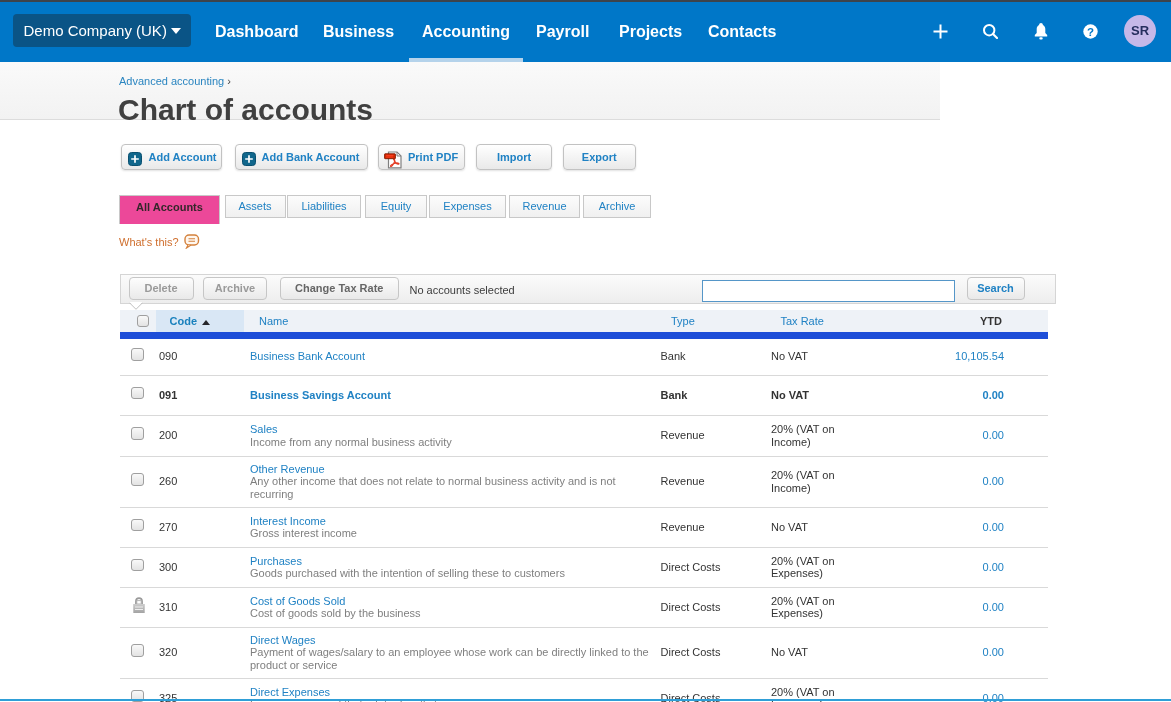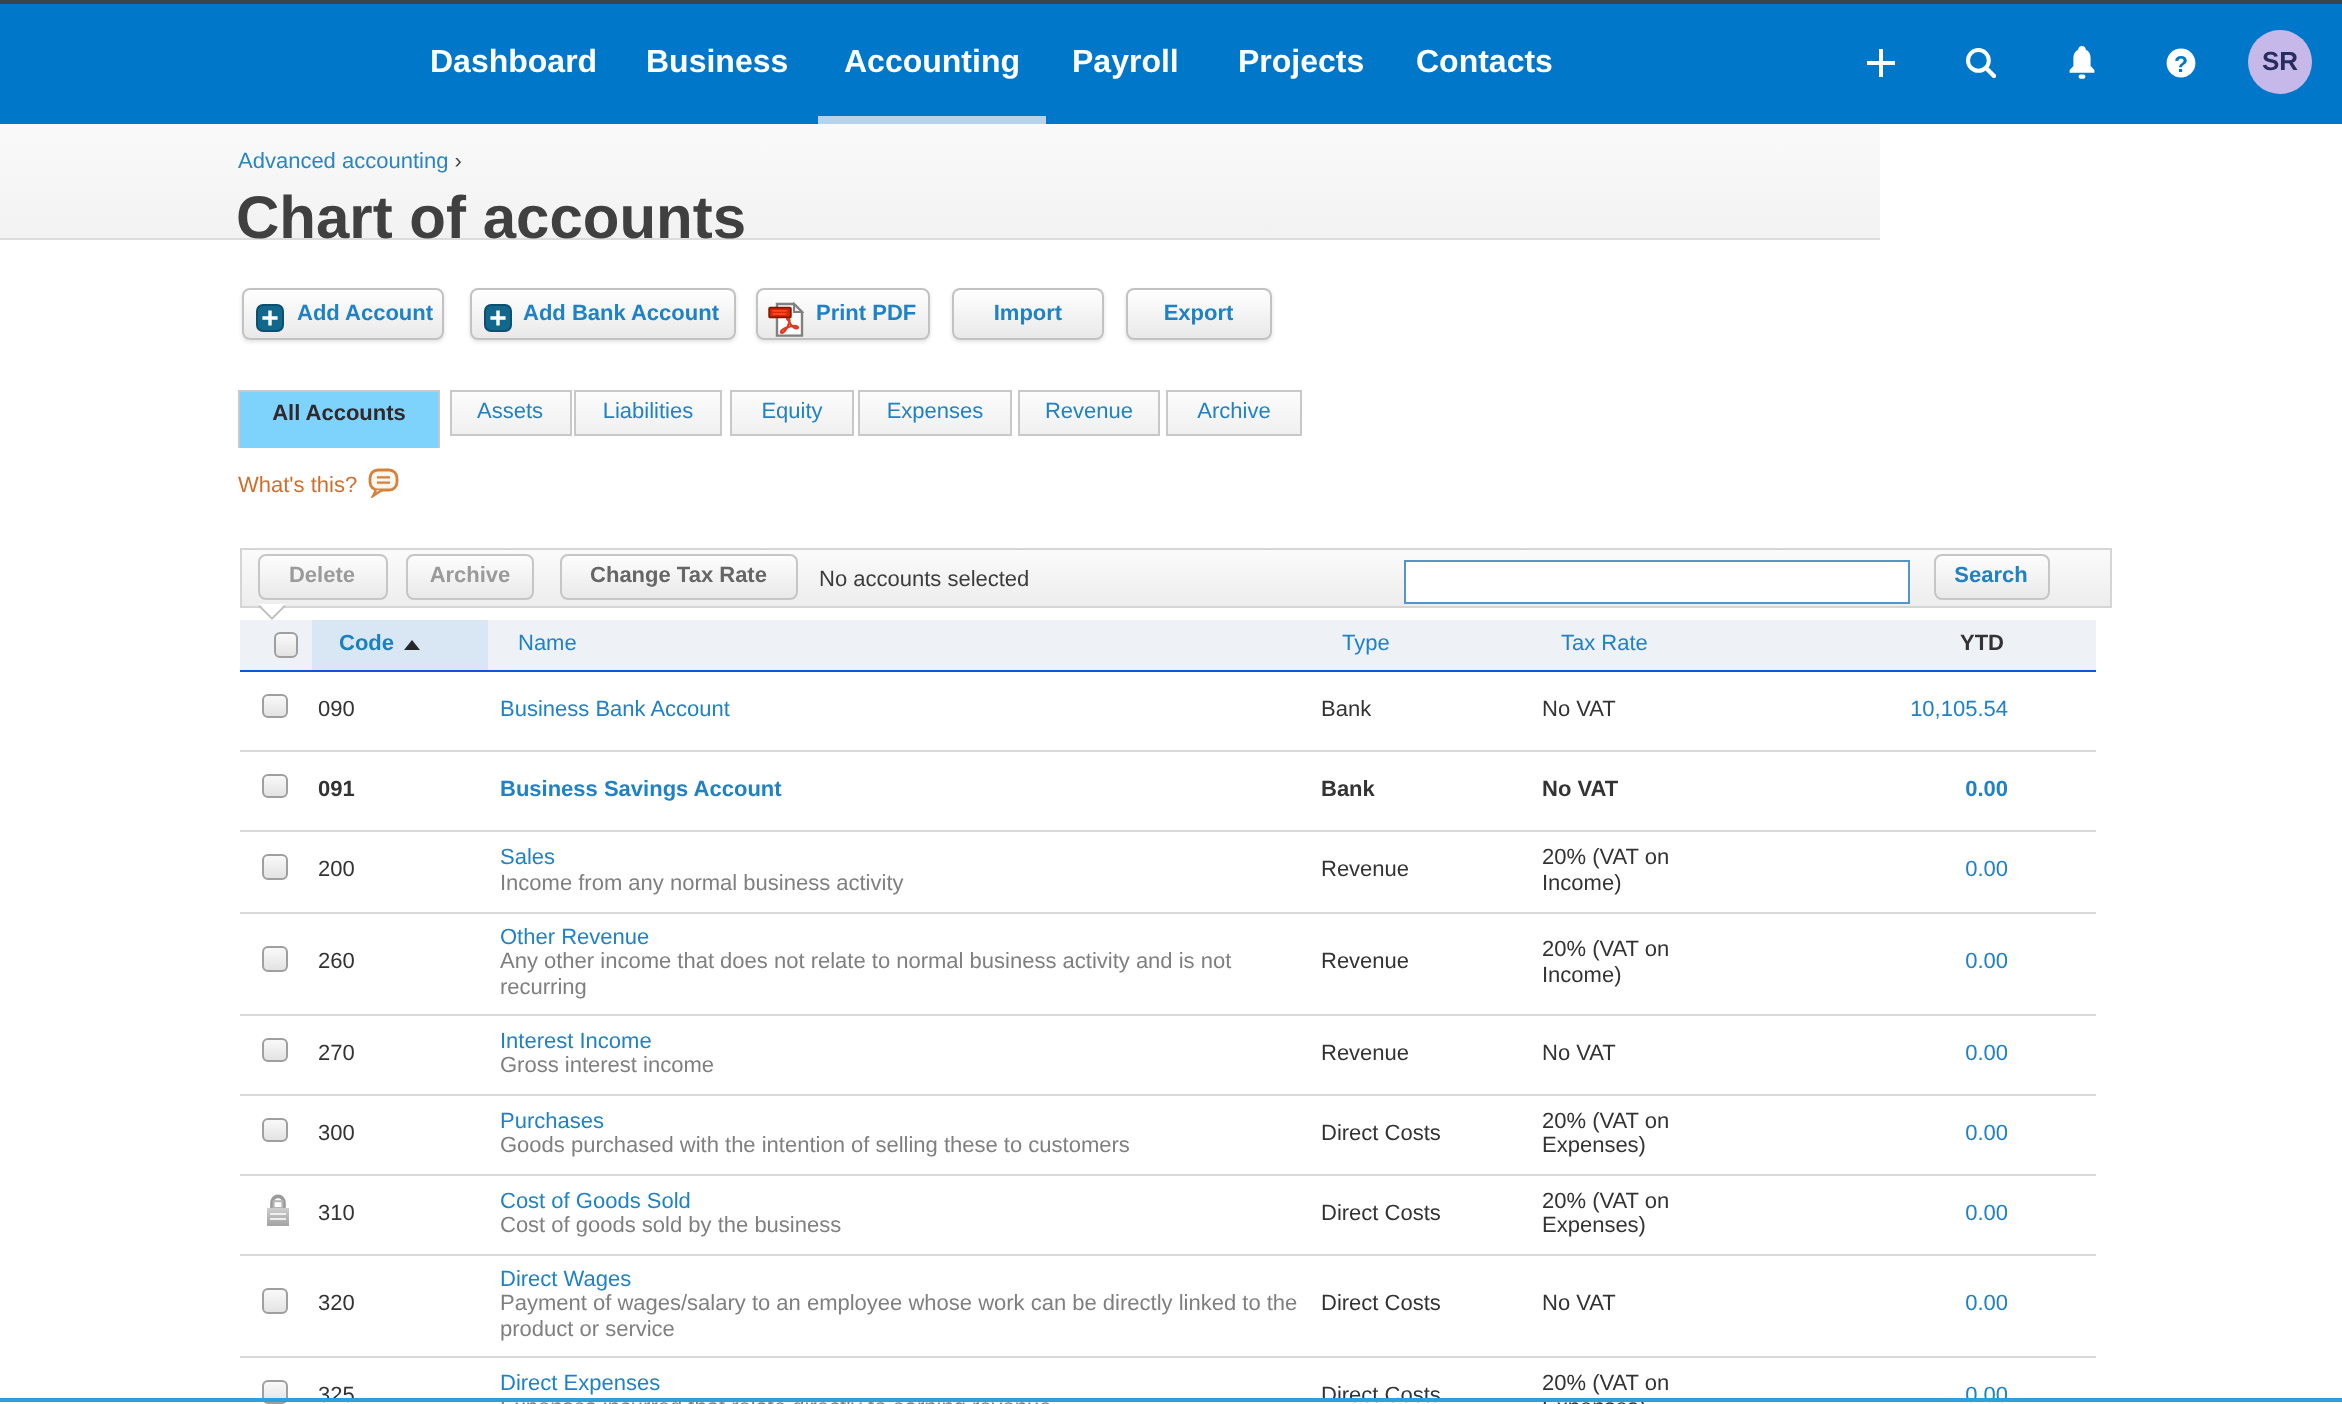--- a/index.html
+++ b/index.html
@@ -31,21 +31,21 @@
 
 .btn { position:absolute; height:26px; background:linear-gradient(#ffffff,#e9e9e9);
   border:1px solid #c2c2c2; border-radius:4px; box-shadow:0 1px 2px rgba(0,0,0,0.12);
   font-size:11px; font-weight:bold; color:#2082c4; text-align:center; line-height:25px;
   white-space:nowrap; }
 #btnrow { position:absolute; left:0; top:144px; width:1171px; height:28px; }
 
 
 .tab { position:absolute; top:0; height:23px; background:linear-gradient(#fcfcfc,#f0f0f0);
   border:1px solid #c8c8c8; font-size:11px; color:#2082c4; text-align:center; line-height:21px; }
-.tab.active { height:29px; background:#7dd3fc; border-bottom:none; color:#33272a; font-weight:bold;
+.tab.active { height:29px; background:#ec4899; border-bottom:none; color:#33272a; font-weight:bold;
   line-height:23px; }
 #tabrow { position:absolute; left:0; top:194.5px; width:1171px; height:29px; }
 
 #whats { position:absolute; left:119px; top:231px; font-size:11px; color:#cf6f2e; }
 
 
 #toolbar { position:absolute; left:119.5px; top:273.5px; width:936px; height:30px;
   background:linear-gradient(#fbfbfb,#ededed); border:1px solid #d5d5d5; }
 .tbtn { position:absolute; top:2.5px; height:22.5px; background:linear-gradient(#fdfdfd,#e9e9e9);
   border:1px solid #c6c6c6; border-radius:4px; font-size:11px; font-weight:bold; text-align:center;
@@ -55,21 +55,21 @@
   border:1px solid #5596c8; background:#fff; }
 #searchbtn { left:846px; width:58px; color:#2082c4; }
 #notch { position:absolute; left:129px; top:302px; z-index:5; }
 
 
 #tablewrap { position:absolute; left:119.5px; top:310px; width:928px; }
 table { border-collapse:collapse; table-layout:fixed; width:928px; font-size:11px; }
 col.c1{width:36px;} col.c2{width:88.5px;} col.c3{width:411.5px;} col.c4{width:110px;}
 col.c5{width:130px;} col.c6{width:152px;}
 thead tr { height:25px; background:#eef2f7; }
-thead td { border-bottom:1px solid #1d4ed8; vertical-align:middle; }
+thead td { border-bottom:7px solid #1d4ed8; vertical-align:middle; }
 td { overflow:hidden; }
 thead td.codehl { background:#d9e7f5; }
 .hname { color:#2082c4; padding-left:15px; }
 .hcode { color:#1981bd; font-weight:bold; padding-left:14px; }
 .hcode .sort { display:inline-block; width:0; height:0; border-left:4px solid transparent; border-right:4px solid transparent; border-bottom:5px solid #26262b; margin-left:2px; }
 .hytd { color:#333; font-weight:bold; text-align:right; padding-right:45.5px; }
 tbody tr { background:#fff; }
 tbody td { border-bottom:1px solid #d9d9d9; vertical-align:middle; line-height:12.5px; }
 td.code { padding-left:3.5px; color:#333; }
 td.name { padding-left:6px; }
@@ -82,20 +82,21 @@
 .cb { width:12.5px; height:12.5px; border:1px solid #9f9f9f; border-radius:3px;
   background:linear-gradient(#f9f9f9,#e3e3e3); margin-left:11.5px; position:relative; top:-2px; }
 thead .cb { margin-left:17px; top:0; }
 #bottomline { position:absolute; left:0; top:699px; width:1171px; height:2px; background:#2f9fd7; z-index:20; }
 </style>
 </head>
 <body>
 <div id="page">
   <div id="nav"></div>
   <div id="topdark"></div>
+  <div id="org">Demo Company (UK)<span class="caret"></span></div>
   <span class="navitem" style="left:215px;">Dashboard</span>
   <span class="navitem" style="left:323px;">Business</span>
   <span class="navitem" style="left:422px;">Accounting</span>
   <span class="navitem" style="left:536px;">Payroll</span>
   <span class="navitem" style="left:619px;">Projects</span>
   <span class="navitem" style="left:708px;">Contacts</span>
   <div id="underline"></div>
   <svg class="navico" style="left:933px; top:24px;" width="15" height="15" viewBox="0 0 15 15">
     <path d="M7.5 0.5 V14.5 M0.5 7.5 H14.5" stroke="#fff" stroke-width="2" fill="none"></path>
   </svg>

